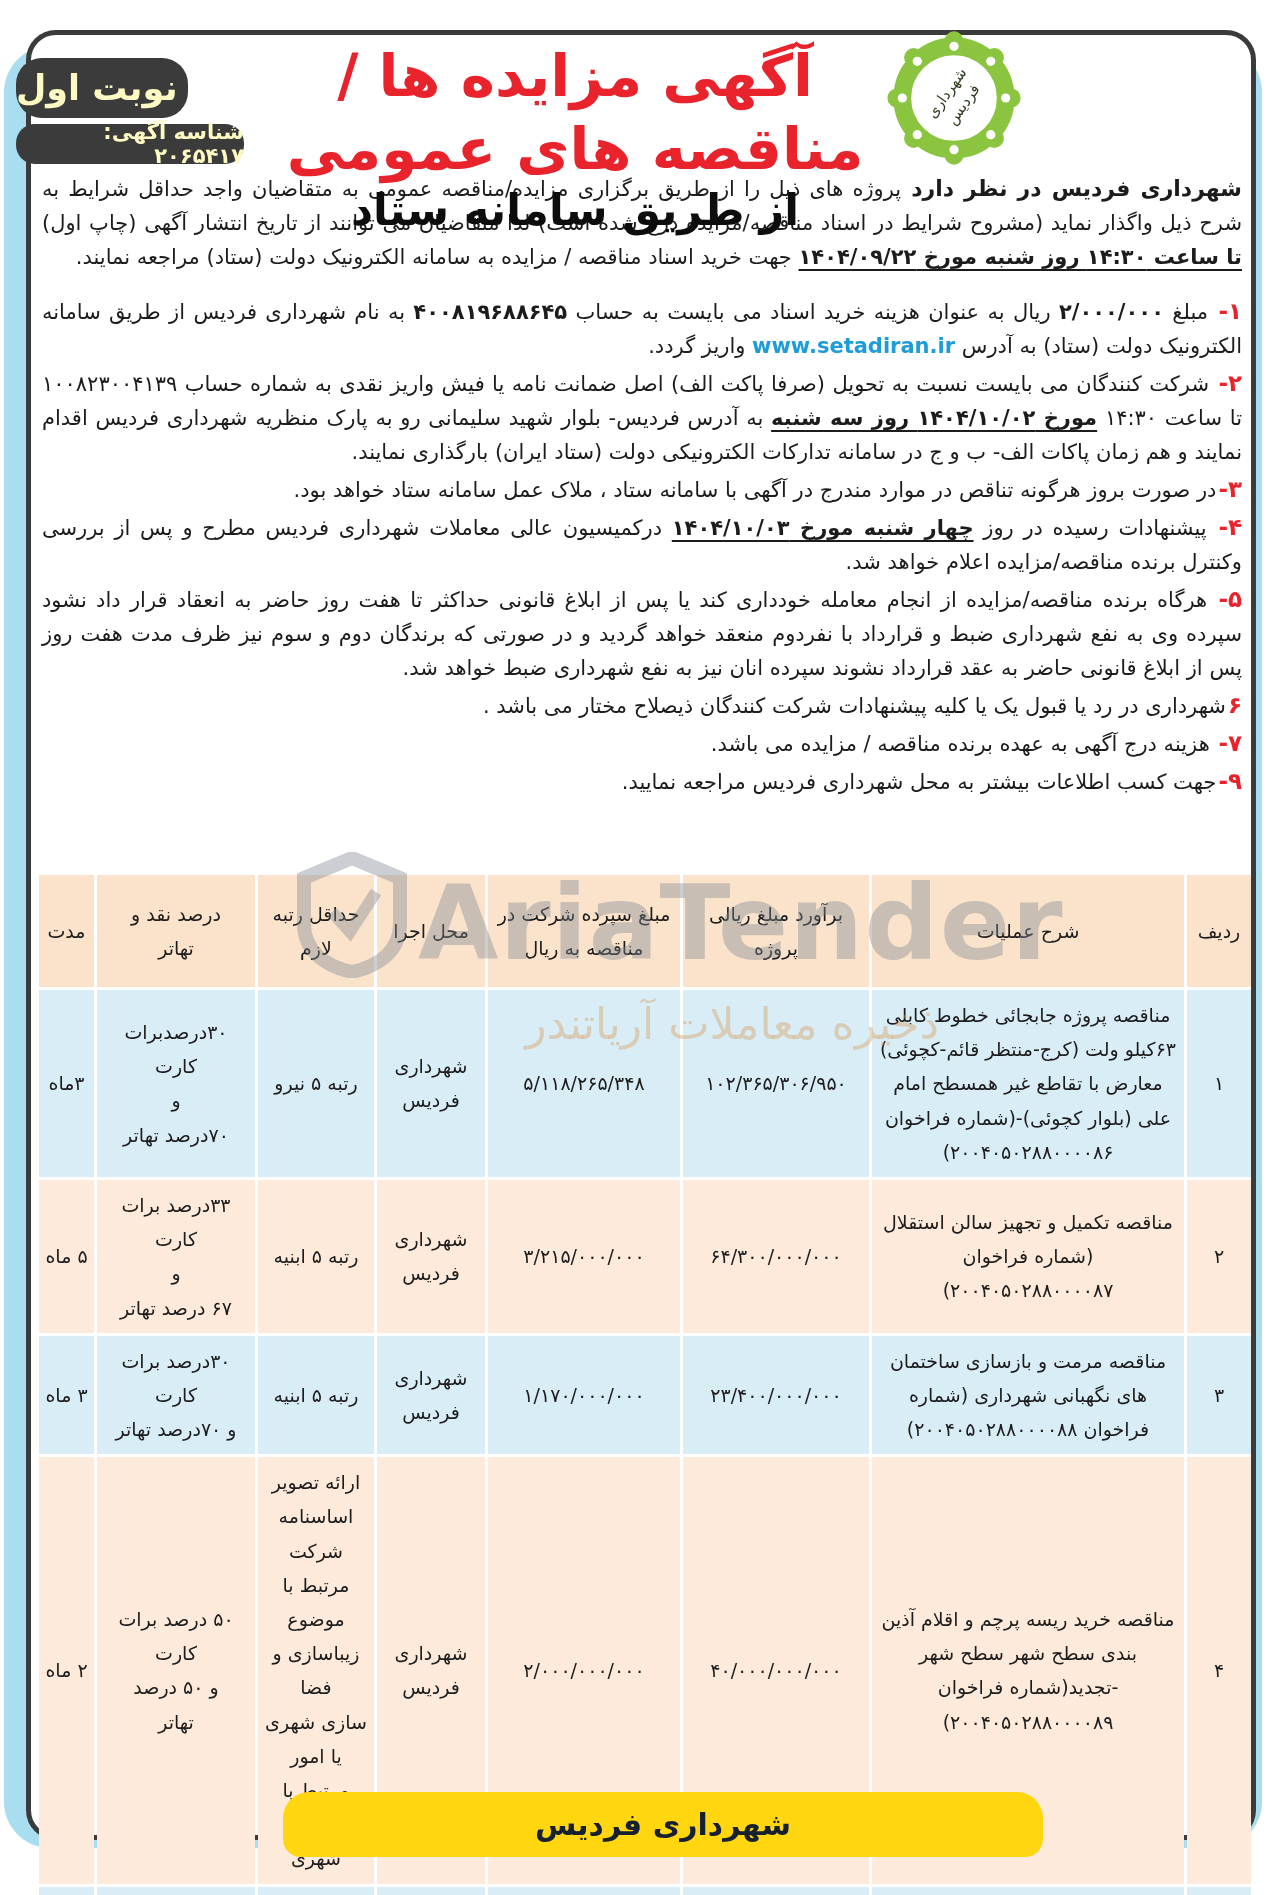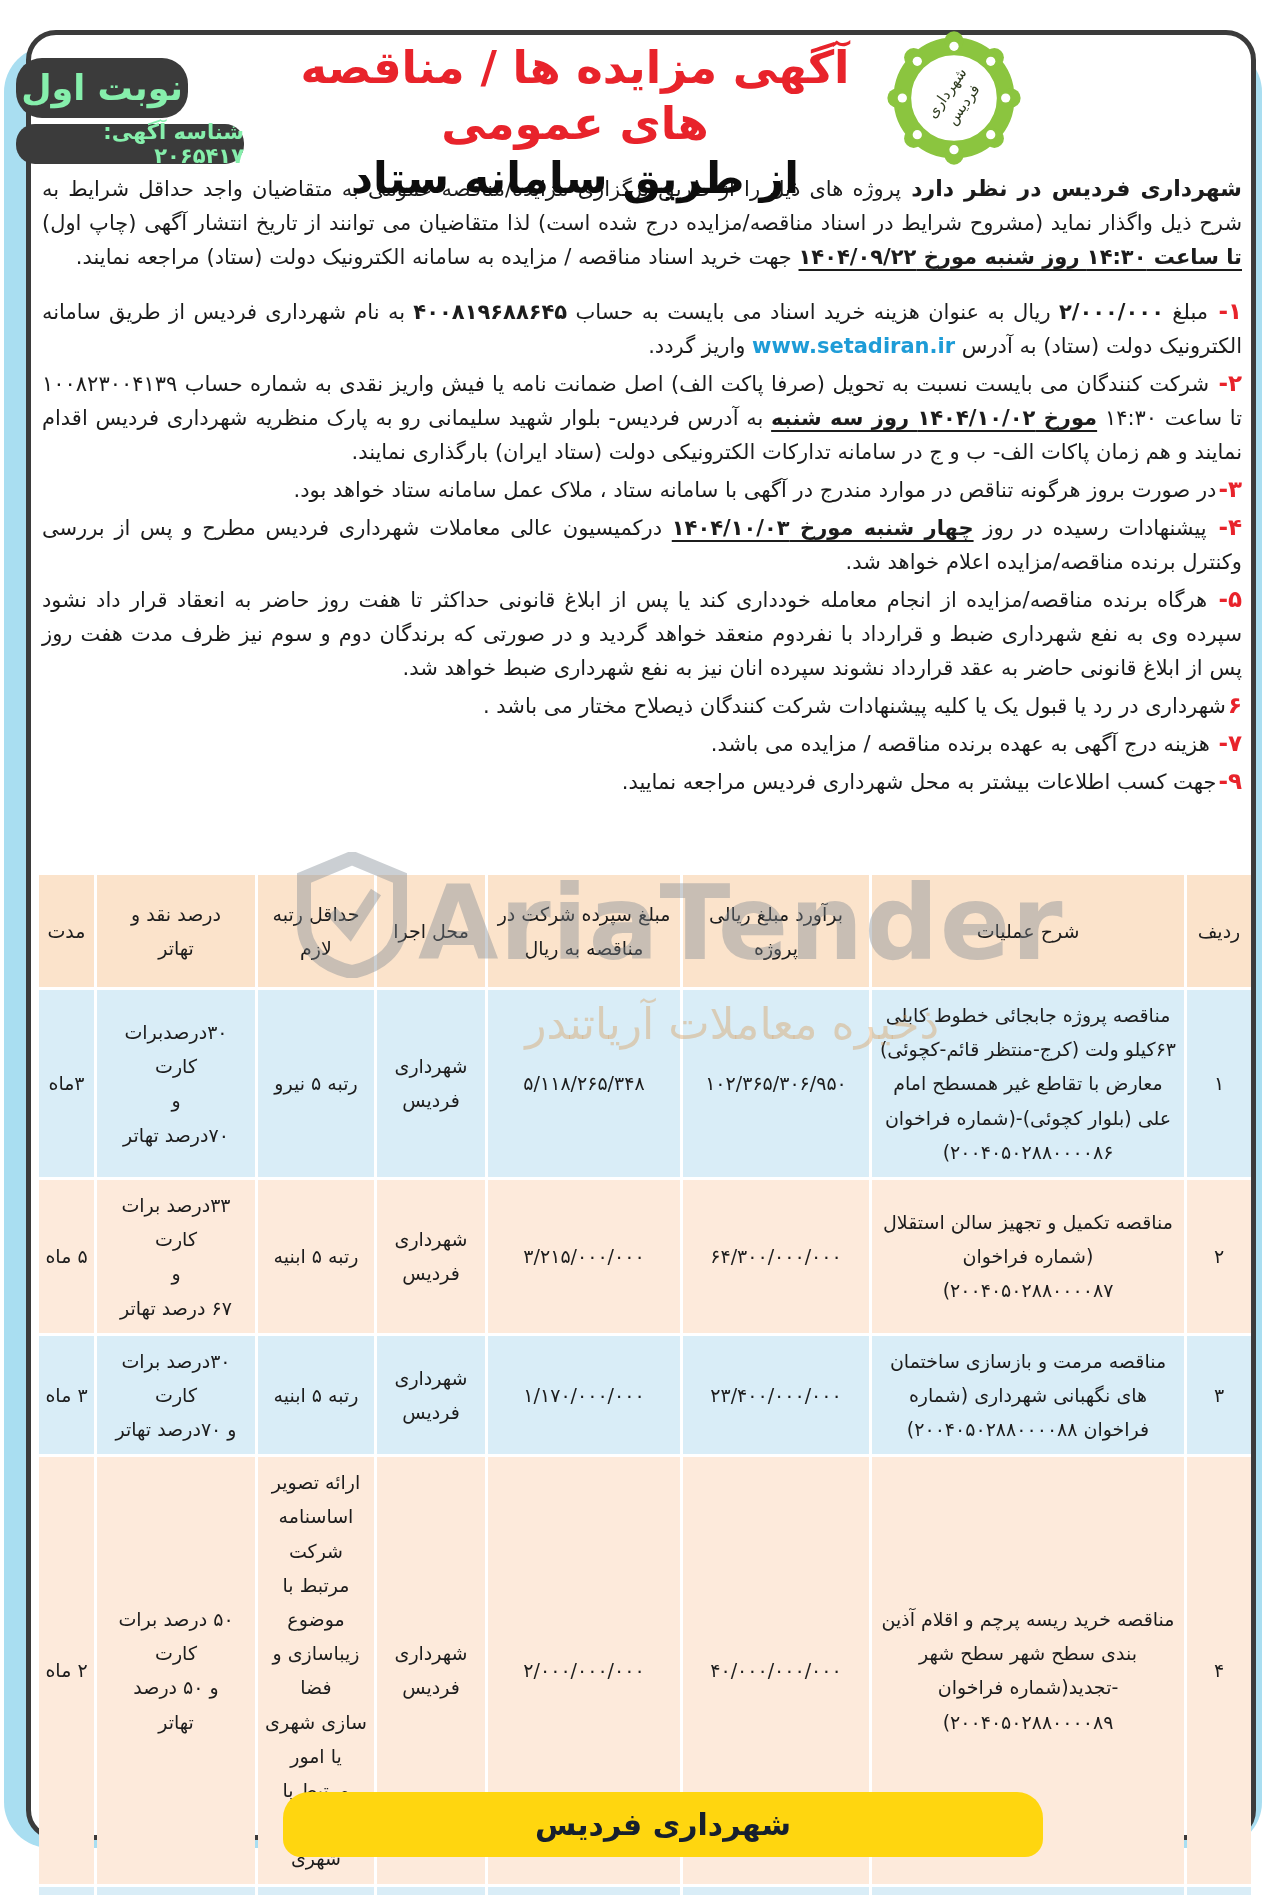--- a/index.html
+++ b/index.html
@@ -10,27 +10,27 @@
   *{margin:0;padding:0;box-sizing:border-box}
   html,body{width:1286px;height:1895px;background:#fff;overflow:hidden;
     font-family:"DejaVu Sans","Liberation Sans",sans-serif;color:var(--ink)}
   .page{position:relative;width:1286px;height:1895px;background:#fff}
 
   .accent-shape{position:absolute;left:4px;top:46px;width:1258px;height:1802px;
     border-radius:46px;background:var(--frame-cyan);}
   .frame{position:absolute;left:26px;top:30px;width:1230px;height:1810px;
     border:5px solid var(--badge-dark);border-radius:30px;background:#fff;}
 
-  .badge{position:absolute;background:var(--badge-dark);color:#86efac;direction:rtl;
-    display:flex;align-items:center;justify-content:center;z-index:6;font-weight:bold}
+  .badge{position:absolute;background:var(--badge-dark);color:#fef9c3;direction:rtl;
+    display:flex;align-items:center;justify-content:flex-end;z-index:6;font-weight:bold}
   .badge-round{left:16px;top:58px;width:172px;height:60px;border-radius:26px;font-size:35px}
   .badge-id{left:16px;top:124px;width:228px;height:40px;border-radius:19px;font-size:21px}
 
   .title-block{position:absolute;left:250px;top:40px;width:650px;text-align:center;direction:rtl;z-index:3}
-  .title-red{color:var(--accent-red);font-size:45px;font-weight:800;letter-spacing:-1px;line-height:1.25}
+  .title-red{color:var(--accent-red);font-size:58px;font-weight:800;letter-spacing:-1px;line-height:1.25}
   .title-black{color:#0d0d0d;font-size:43px;font-weight:800;line-height:1.2;}
 
   .logo{position:absolute;left:886px;top:28px;width:136px;height:140px;z-index:3}
 
   .body-text{position:absolute;right:44px;top:172px;width:1200px;direction:rtl;
     text-align:justify;font-size:21px;line-height:34px;color:var(--ink);z-index:2}
   .intro{margin-bottom:20px}
   .item{margin-bottom:3px}
   .item-num{color:var(--accent-red);font-weight:800;font-size:23px;padding-left:2px}
   .seg-b{font-weight:bold}

